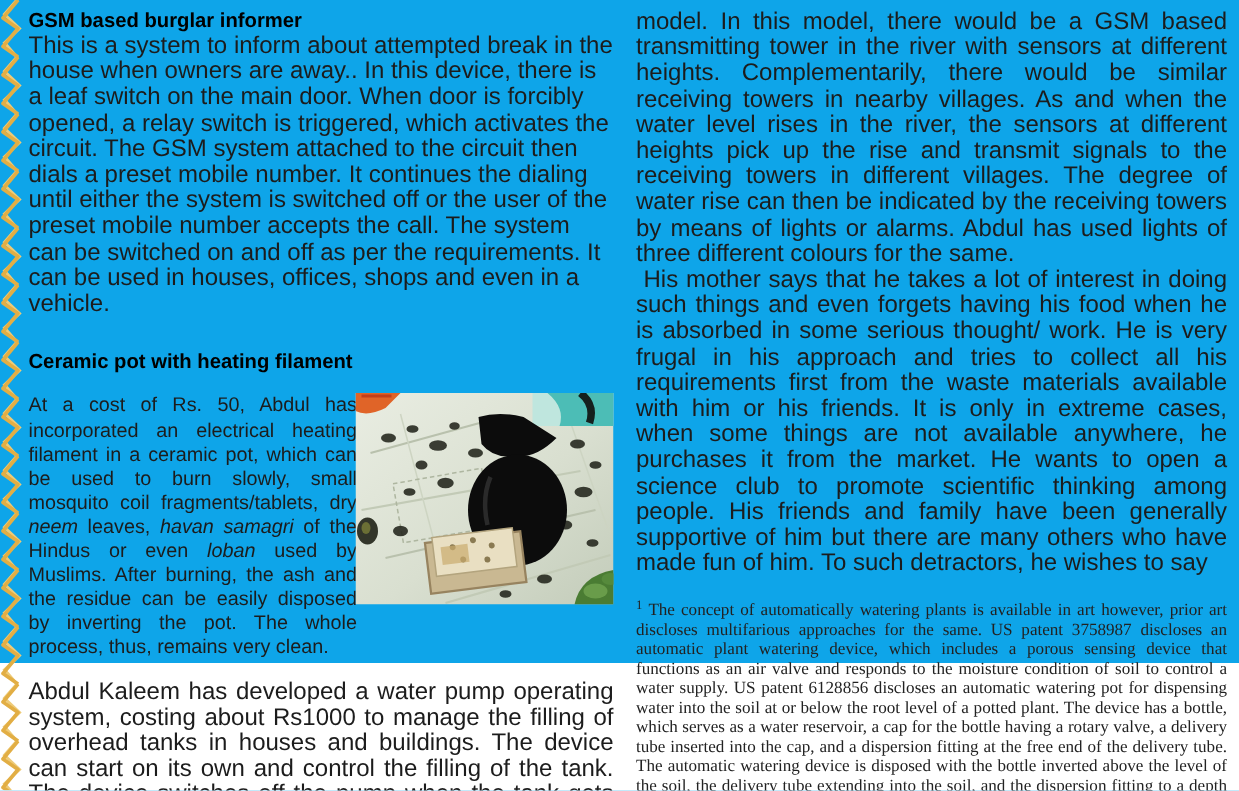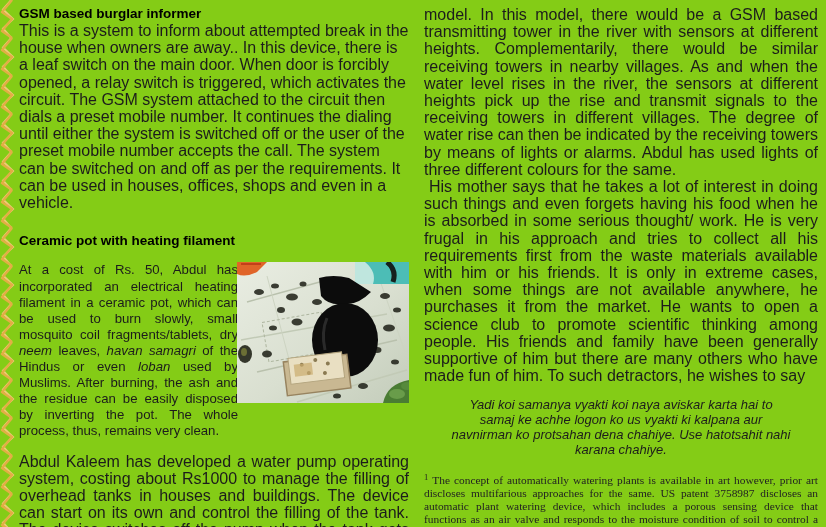--- a/index.html
+++ b/index.html
@@ -1,17 +1,17 @@
 <!DOCTYPE html>
 <html><head>
 <meta charset="utf-8">
 <style>
   html,body{margin:0;padding:0;background:#ffffff;}
   body{width:826px;height:527px;overflow:hidden;font-family:"Liberation Sans",sans-serif;color:#1c1c1c;}
-  .page{position:relative;width:826px;height:527px;background:#84cc16;}
+  .page{position:relative;width:826px;height:442px;background:#0ea5e9;}
   .zigzag{position:absolute;left:0;top:0;}
   .col{position:absolute;top:6px;}
   .col-left{left:19px;width:390px;}
   .col-right{left:424px;width:394px;}
   .hd{font-weight:bold;font-size:13.5px;line-height:16px;margin:0;color:#000;}
   .body{font-size:16px;line-height:17.2px;margin:0;}
   .just{text-align:justify;}
   .gap1{}
   .gap2{margin-top:15px;}
   .ceramic-row{position:relative;margin-top:2px;min-height:145px;}
@@ -123,22 +123,18 @@
 
     <p class="body just">Abdul Kaleem has developed a water pump operating system, costing about Rs1000 to manage the filling of overhead tanks in houses and buildings. The device can start on its own and control the filling of the tank. The device switches off the pump when the tank gets filled. Similar systems of course already exist in the market.</p>
 
   </div>
 
   <div class="col col-right">
     <p class="body just">model. In this model, there would be a GSM based transmitting tower in the river with sensors at different heights. Complementarily, there would be similar receiving towers in nearby villages. As and when the water level rises in the river, the sensors at different heights pick up the rise and transmit signals to the receiving towers in different villages. The degree of water rise can then be indicated by the receiving towers by means of lights or alarms. Abdul has used lights of three different colours for the same.</p>
     <p class="body just gap1 indent">His mother says that he takes a lot of interest in doing such things and even forgets having his food when he is absorbed in some serious thought/ work. He is very frugal in his approach and tries to collect all his requirements first from the waste materials available with him or his friends. It is only in extreme cases, when some things are not available anywhere, he purchases it from the market. He wants to open a science club to promote scientific thinking among people. His friends and family have been generally supportive of him but there are many others who have made fun of him. To such detractors, he wishes to say</p>
 
     <div class="quote">
-      <div class="q">Yadi koi samanya vyakti koi naya aviskar karta hai to
-samaj ke achhe logon ko us vyakti ki kalpana aur
-navnirman ko protsahan dena chahiye. Use hatotsahit nahi
-karana chahiye.</div>
     </div>
 
     <div class="footnote"><sup>1</sup><span>The concept of automatically watering plants is available in art however, prior art discloses multifarious approaches for the same. US patent 3758987 discloses an automatic plant watering device, which includes a porous sensing device that functions as an air valve and responds to the moisture condition of soil to control a water supply. US patent 6128856 discloses an automatic watering pot for dispensing water into the soil at or below the root level of a potted plant. The device has a bottle, which serves as a water reservoir, a cap for the bottle having a rotary valve, a delivery tube inserted into the cap, and a dispersion fitting at the free end of the delivery tube. The automatic watering device is disposed with the bottle inverted above the level of the soil, the delivery tube extending into the soil, and the dispersion fitting to a depth equal to or below the level of the roots. The dispersion fitting has a plurality of pinhole orifices, which serve to provide a path for water to flow from the tube</span></div>
   </div>
 
 </div>
 
 </body></html>

